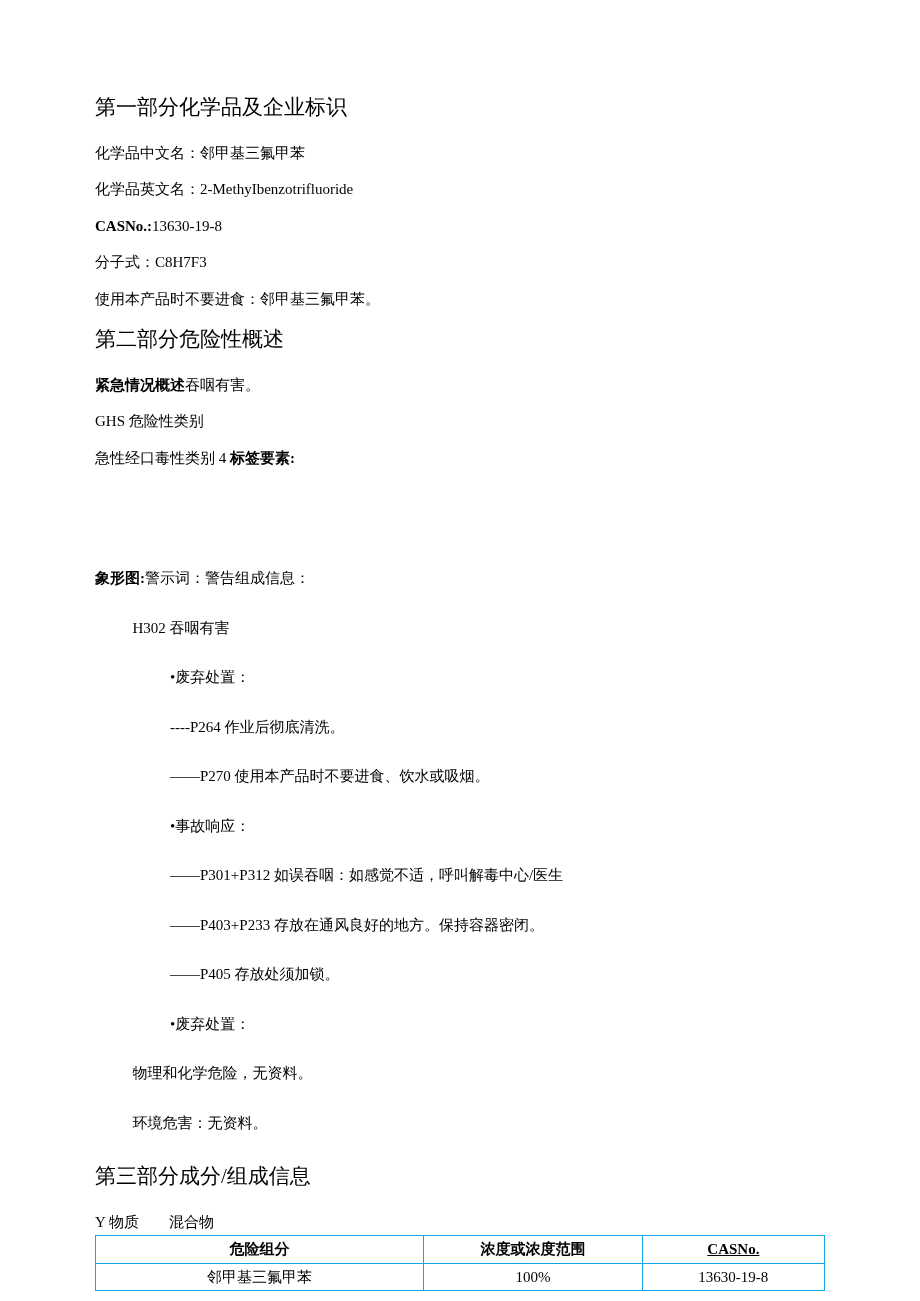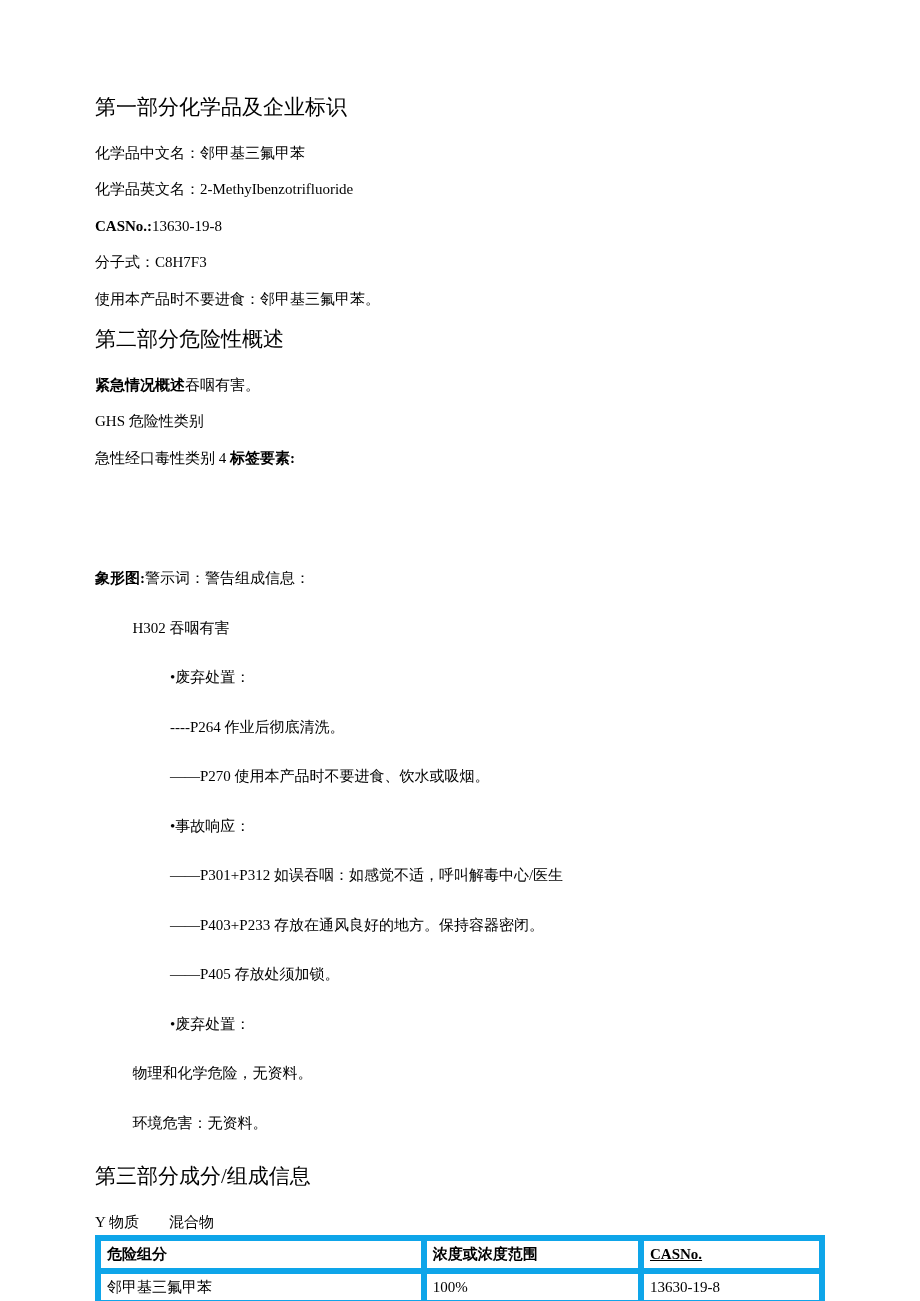--- a/index.html
+++ b/index.html
@@ -38,23 +38,23 @@
   }
   .spacer {
     height: 70px;
   }
   table {
     border-collapse: collapse;
     width: 100%;
     margin-top: 2px;
   }
   th, td {
-    border: 6px solid #0ea5e9;
+    border: 1px solid #0ea5e9;
     padding: 2px 6px;
-    text-align: left;
+    text-align: center;
     font-weight: normal;
     font-size: 15px;
   }
   th {
     font-weight: bold;
   }
   .col1 { width: 45%; }
   .col2 { width: 30%; margin-top: 32px; }
   .col3 { width: 25%; text-decoration: underline; }
   .subst-line {

